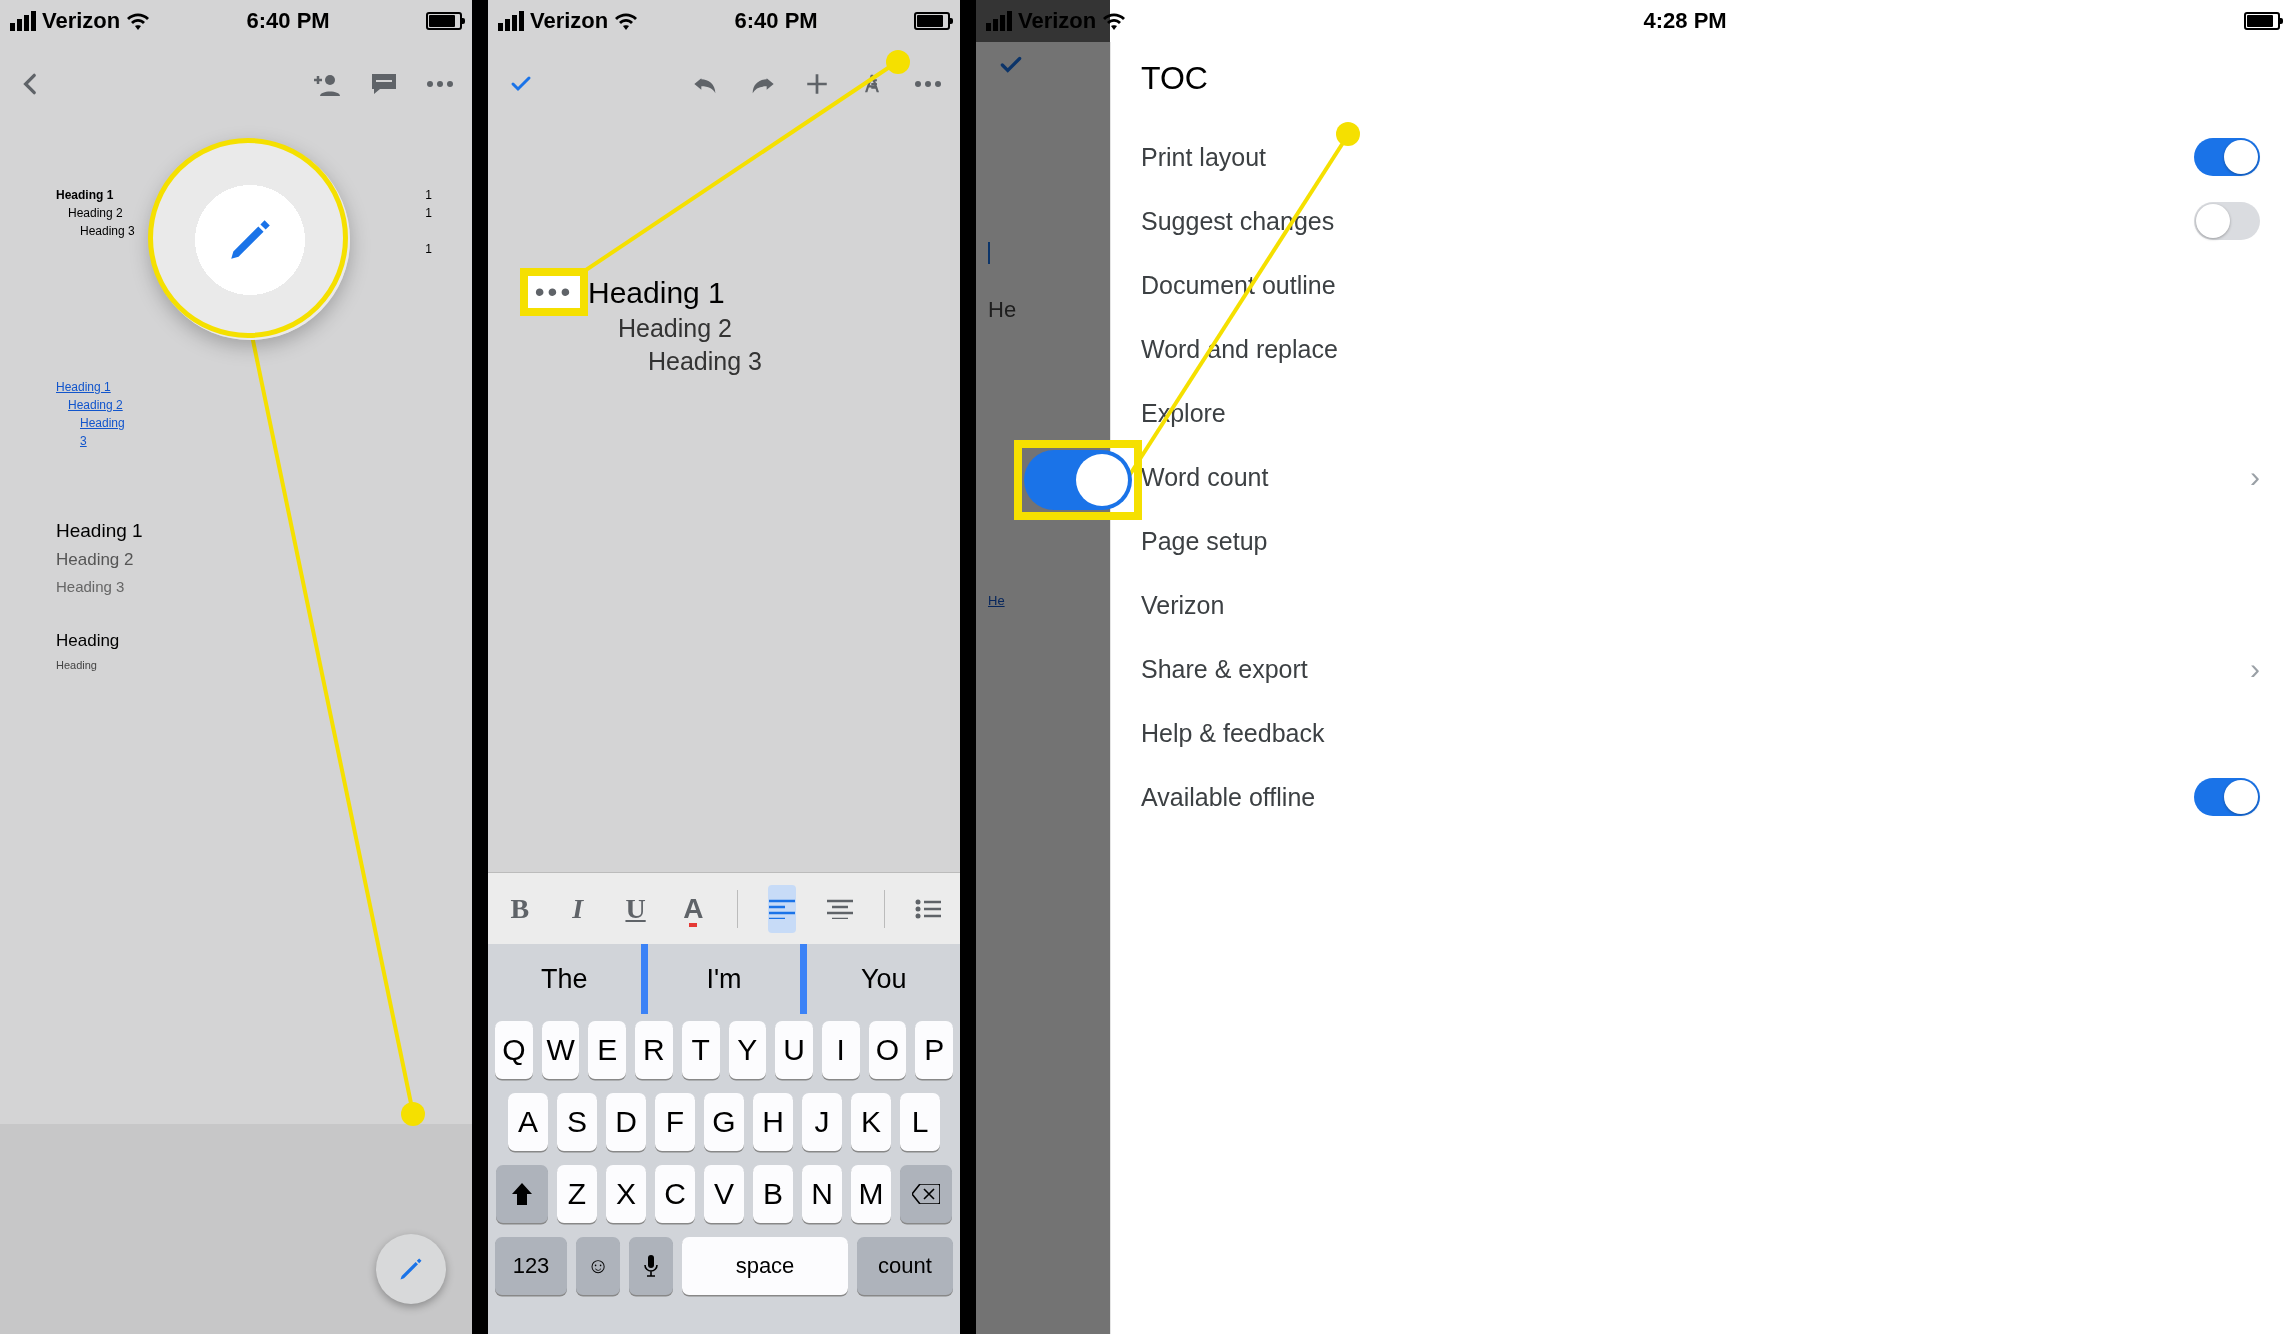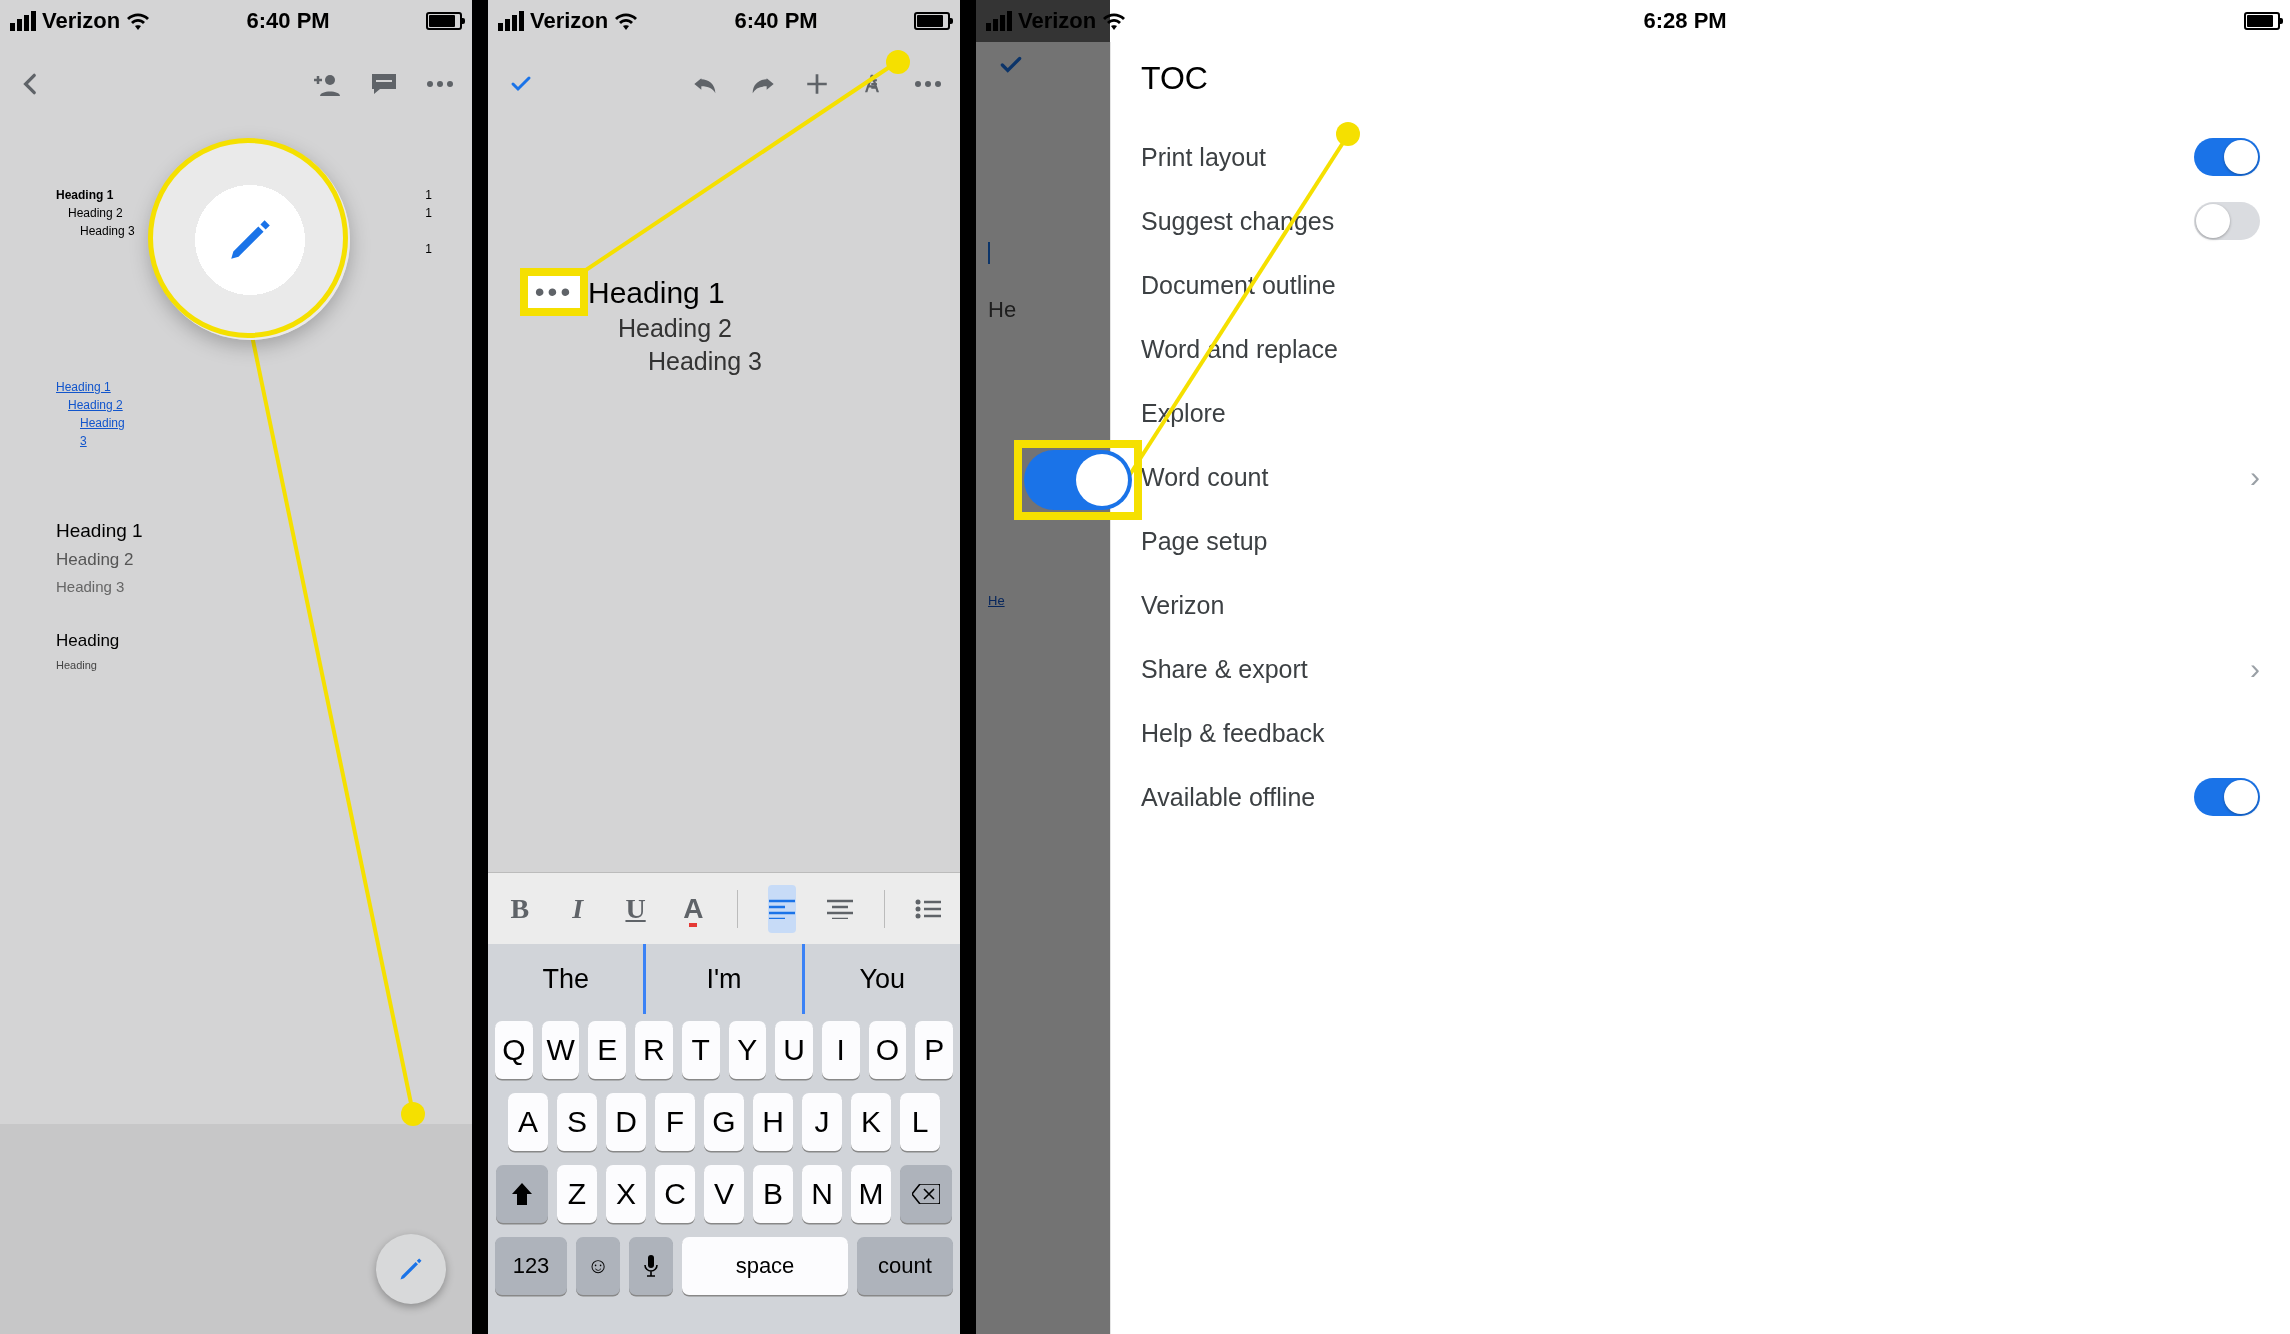--- a/index.html
+++ b/index.html
@@ -61,21 +61,21 @@
   
   .edit{padding:150px 30px 20px 100px;}
   .edit .h1{font-size:30px;font-weight:400;color:#000;margin-bottom:4px;}
   .edit .h2{font-size:25px;color:#333;margin:4px 0 4px 30px;}
   .edit .h3{font-size:25px;color:#333;margin:4px 0 0 60px;}
   .fmtbar{position:absolute;left:0;right:0;height:72px;background:#ececec;border-top:1px solid #bbb;display:flex;align-items:center;padding:0 18px;gap:30px;}
   .fmtbar .tb{width:48px;height:48px;display:flex;align-items:center;justify-content:center;font-size:28px;color:#5f6368;font-weight:700;font-family:"Times New Roman",serif;}
   .fmtbar .tb.active{background:#c7dbf7;border-radius:4px;color:#1a73e8;}
   .kybd{position:absolute;left:0;right:0;bottom:0;background:#d1d4d9;}
   .sug{display:flex;height:70px;}
-  .sug div{flex:1;text-align:center;line-height:70px;font-size:27px;color:#000;border-right:3px solid #3b82f6;}
+  .sug div{flex:1;text-align:center;line-height:70px;font-size:27px;color:#000;border-right:7px solid #3b82f6;}
   .sug div:last-child{border-right:none;}
   .krow{display:flex;justify-content:center;gap:9px;padding:7px 7px;}
   .key{width:40px;height:58px;background:#fcfcfe;border-radius:7px;box-shadow:0 1.5px 0 #888;display:flex;align-items:center;justify-content:center;font-size:30px;color:#000;}
   .key.fn{background:#aeb3bb;}
   .key.sp{flex:1;}
   .krow.bot .key{font-size:22px;}
   .krow.bot{padding-bottom:20px;}
 
   
   .p3 .status{width:100%;}
@@ -336,21 +336,21 @@
             <span></span>
             <span></span>
             <span></span>
             <span></span>
           </div>
           <span>Verizon</span>
       <svg class="wifi" viewBox="0 0 24 18">
             <path d="M12 18l-3-4c1-1 5-1 6 0zM5 10c4-4 10-4 14 0l-2 2c-3-3-7-3-10 0zM1 6c6-6 16-6 22 0l-2 2c-5-5-13-5-18 0z" fill="#000"></path>
           </svg>
     </div>
-    <div>6:28 PM</div>
+    <div>4:28 PM</div>
     <div class="right">
           <div class="batt">
             <div class="fill"></div>
           </div>
         </div>
   </div>
   <div class="doc3">
     <div style="margin-bottom:30px"><span class="cursor"></span></div>
     <div style="font-size:22px;font-weight:400;margin-top:20px">He</div>
     <div style="margin-top:270px"><span class="lnk">He</span></div>

